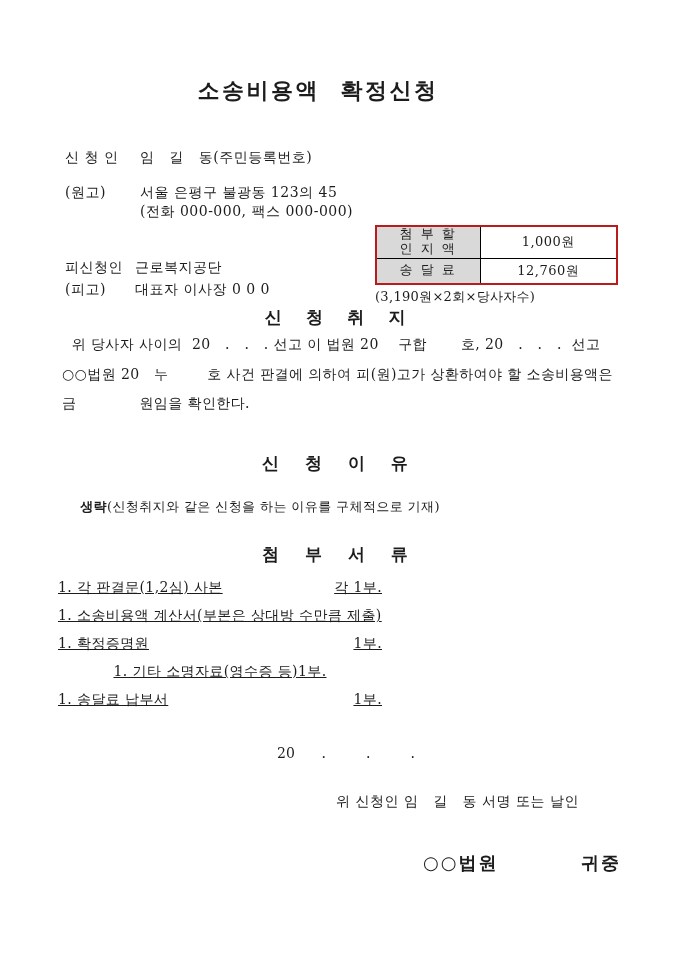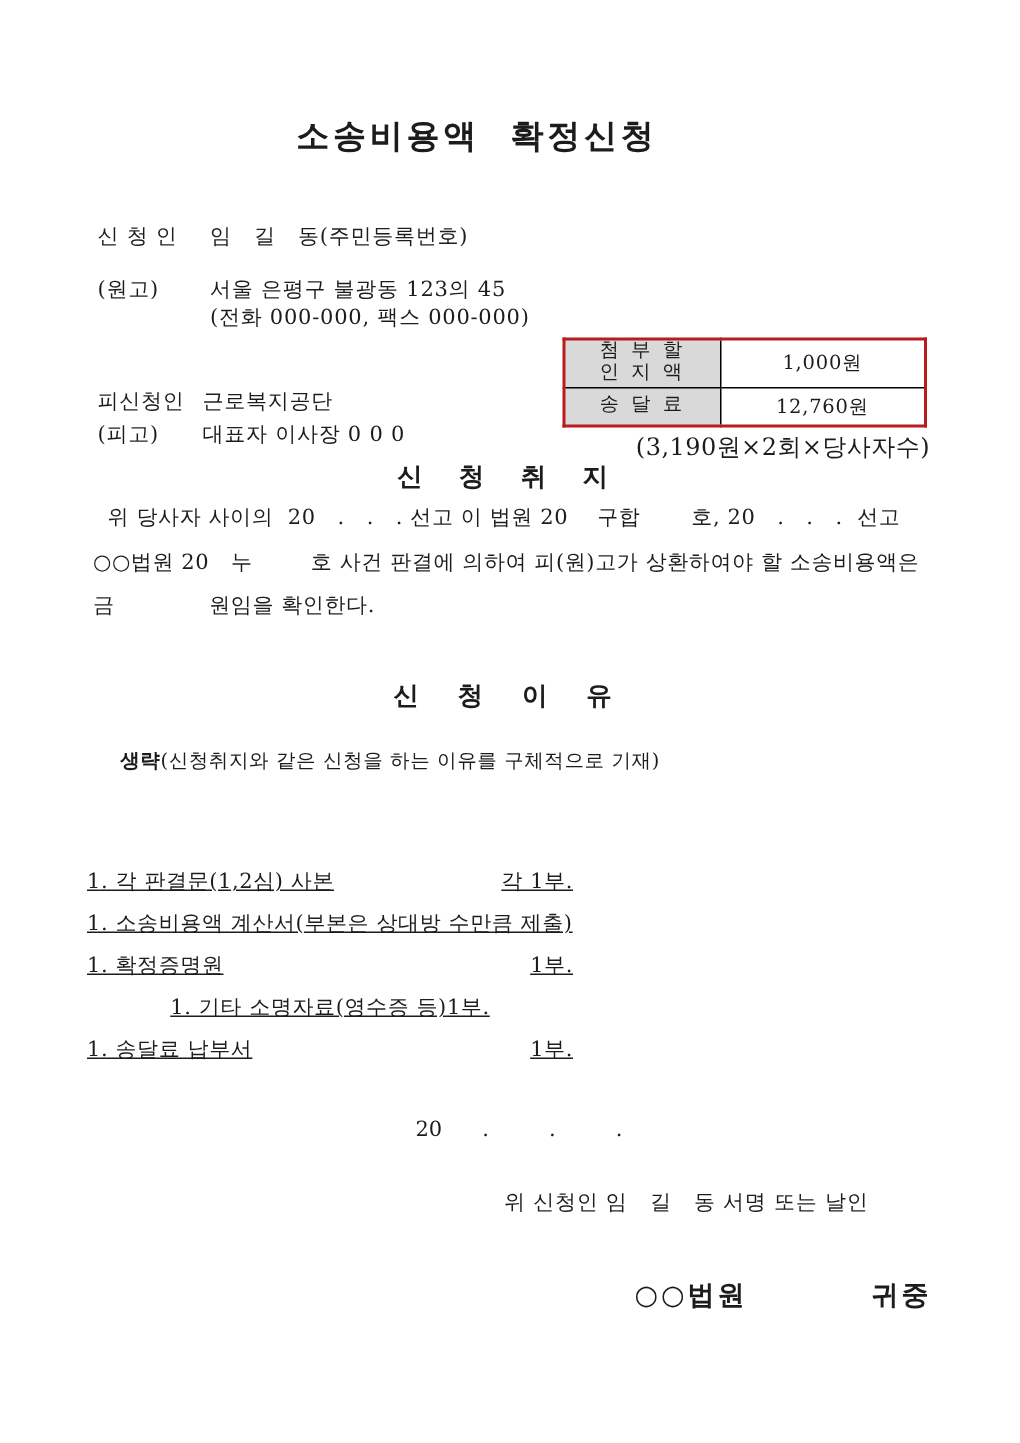--- a/index.html
+++ b/index.html
@@ -52,22 +52,22 @@
     line-height:1.15;
   }
   .fee-row2 .fee-label { height:26px; }
   .fee-value {
     width:137px;
     text-align:center;
     letter-spacing:0.5px;
   }
   .fee-note {
     left:375px; top:288px; width:245px;
-    text-align:right;
-    font-size:16px;
+    text-align:left;
+    font-size:13px;
     letter-spacing:0.3px;
   }
 
   .section-heading {
     left:0; width:680px;
     text-align:center;
     font-size:17px; font-weight:bold;
     letter-spacing:10px;
   }
 
@@ -150,20 +150,21 @@
   <div class="abs section-heading" style="top:306px;font-family:Liberation Serif, serif;">신 청 취 지</div>
   <div class="abs para-line" style="top:336px;">  위 당사자 사이의  20   .   .   . 선고 이 법원 20    구합       호, 20   .   .   .  선고</div>
   <div class="abs para-line" style="top:366px;">○○법원 20   누        호 사건 판결에 의하여 피(원)고가 상환하여야 할 소송비용액은</div>
   <div class="abs para-line" style="top:395px;">금             원임을 확인한다.</div>
 
   <div class="abs section-heading" style="top:452px;">신 청 이 유</div>
   <div class="abs reason-note">
     <b>생략</b><span>(신청취지와 같은 신청을 하는 이유를 구체적으로 기재)</span>
   </div>
 
+  <div class="abs section-heading" style="top:543px;">첨 부 서 류</div>
 
   <div class="attach-row" style="top:579px;">
     <span class="attach-name">1. 각 판결문(1,2심) 사본</span>
     <span class="attach-count">각 1부.</span>
   </div>
   <div class="attach-row" style="top:607px;">
     <span class="attach-name">1. 소송비용액 계산서(부본은 상대방 수만큼 제출)</span>
     <span class="attach-count"></span>
   </div>
   <div class="attach-row" style="top:635px;">

